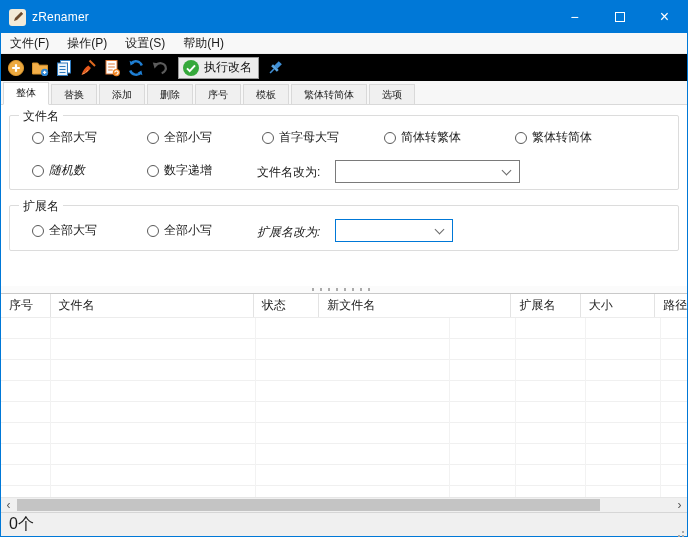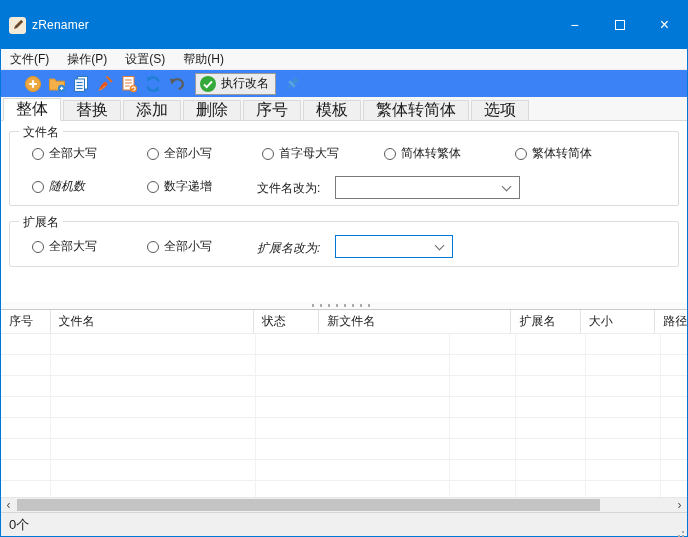--- a/index.html
+++ b/index.html
@@ -9,21 +9,21 @@
   .window {
     width: 688px; height: 537px;
     border: 1px solid #0078d7;
     display: flex; flex-direction: column;
     background: #fff;
     position: relative;
   }
 
   
   .titlebar {
-    height: 48px; background: #0078d7; color: #fff;
+    height: 32px; background: #0078d7; color: #fff;
     display: flex; align-items: center; flex: 0 0 auto;
   }
   .app-icon {
     width: 17px; height: 17px; margin: 0 6px 0 8px;
     background: #f3ead8; border-radius: 3px;
     display: flex; align-items: center; justify-content: center;
   }
   .title-text { font-size: 12px; letter-spacing: .2px; }
   .caption-buttons { margin-left: auto; display: flex; height: 100%; }
   .caption-btn {
@@ -35,39 +35,39 @@
 
   
   .menubar {
     height: 21px; background: #f8f8f8; border-bottom: 1px solid #ededed;
     display: flex; align-items: flex-end; flex: 0 0 auto;
   }
   .menu-item { font-size: 12px; color: #1a1a1a; padding: 0 9px; height: 100%; display: flex; align-items: center; }
 
   
   .toolbar {
-    height: 27px; background: #3b82f6; display: flex; align-items: center;
-    padding-left: 20px; flex: 0 0 auto;
+    height: 27px; background: #000000; display: flex; align-items: center;
+    padding-left: 3px; flex: 0 0 auto;
   }
   .tool-icon { width: 24px; height: 22px; display: flex; align-items: center; justify-content: center; }
   .execute-btn {
     display: flex; align-items: center; gap: 4px;
     border: 1px solid #9a9a9a; background: #ececec;
     height: 22px; padding: 0 6px 0 3px; margin: 0 4px 0 6px;
     font-size: 12px; color: #111;
   }
   .pin-wrap { width: 24px; height: 22px; display: flex; align-items: center; justify-content: center; }
 
   
   .tabstrip {
     height: 23px; background: #f7f7f7; display: flex; align-items: flex-end;
     padding-left: 2px; flex: 0 0 auto; position: relative; z-index: 2;
   }
   .tab {
-    font-size: 16px; color: #1a1a1a; background: #f0f0f0;
+    font-size: 10px; color: #1a1a1a; background: #f0f0f0;
     border: 1px solid #d9d9d9; border-bottom: none;
     height: 20px; padding: 0 12px; display: flex; align-items: center;
     margin-right: 2px;
   }
   .tab.active {
     background: #fff; height: 23px; margin-bottom: -1px; padding-bottom: 1px;
     border-bottom: 1px solid #fff; position: relative; z-index: 3;
   }
 
   
@@ -144,21 +144,21 @@
   .scroll-thumb {
     position: absolute; left: 16px; top: 1px; width: 583px; height: 12px;
     background: #c4c4c4;
   }
 
   
   .statusbar {
     height: 24px; background: #f0f0f0; border-top: 1px solid #d6d6d6;
     display: flex; align-items: center; padding-left: 8px; flex: 0 0 auto; position: relative;
   }
-  .status-text { font-size: 13px; color: #1a1a1a; }
+  .status-text { font-size: 16px; color: #1a1a1a; }
   .resize-grip {
     position: absolute; right: 3px; bottom: 3px; width: 2px; height: 2px; background: #a9a9a9;
     box-shadow: -4px 4px 0 #a9a9a9, 0 4px 0 #a9a9a9, -8px 8px 0 #a9a9a9, -4px 8px 0 #a9a9a9, 0 8px 0 #a9a9a9;
   }
 </style>
 </head>
 <body>
 
 <div class="window">
 

